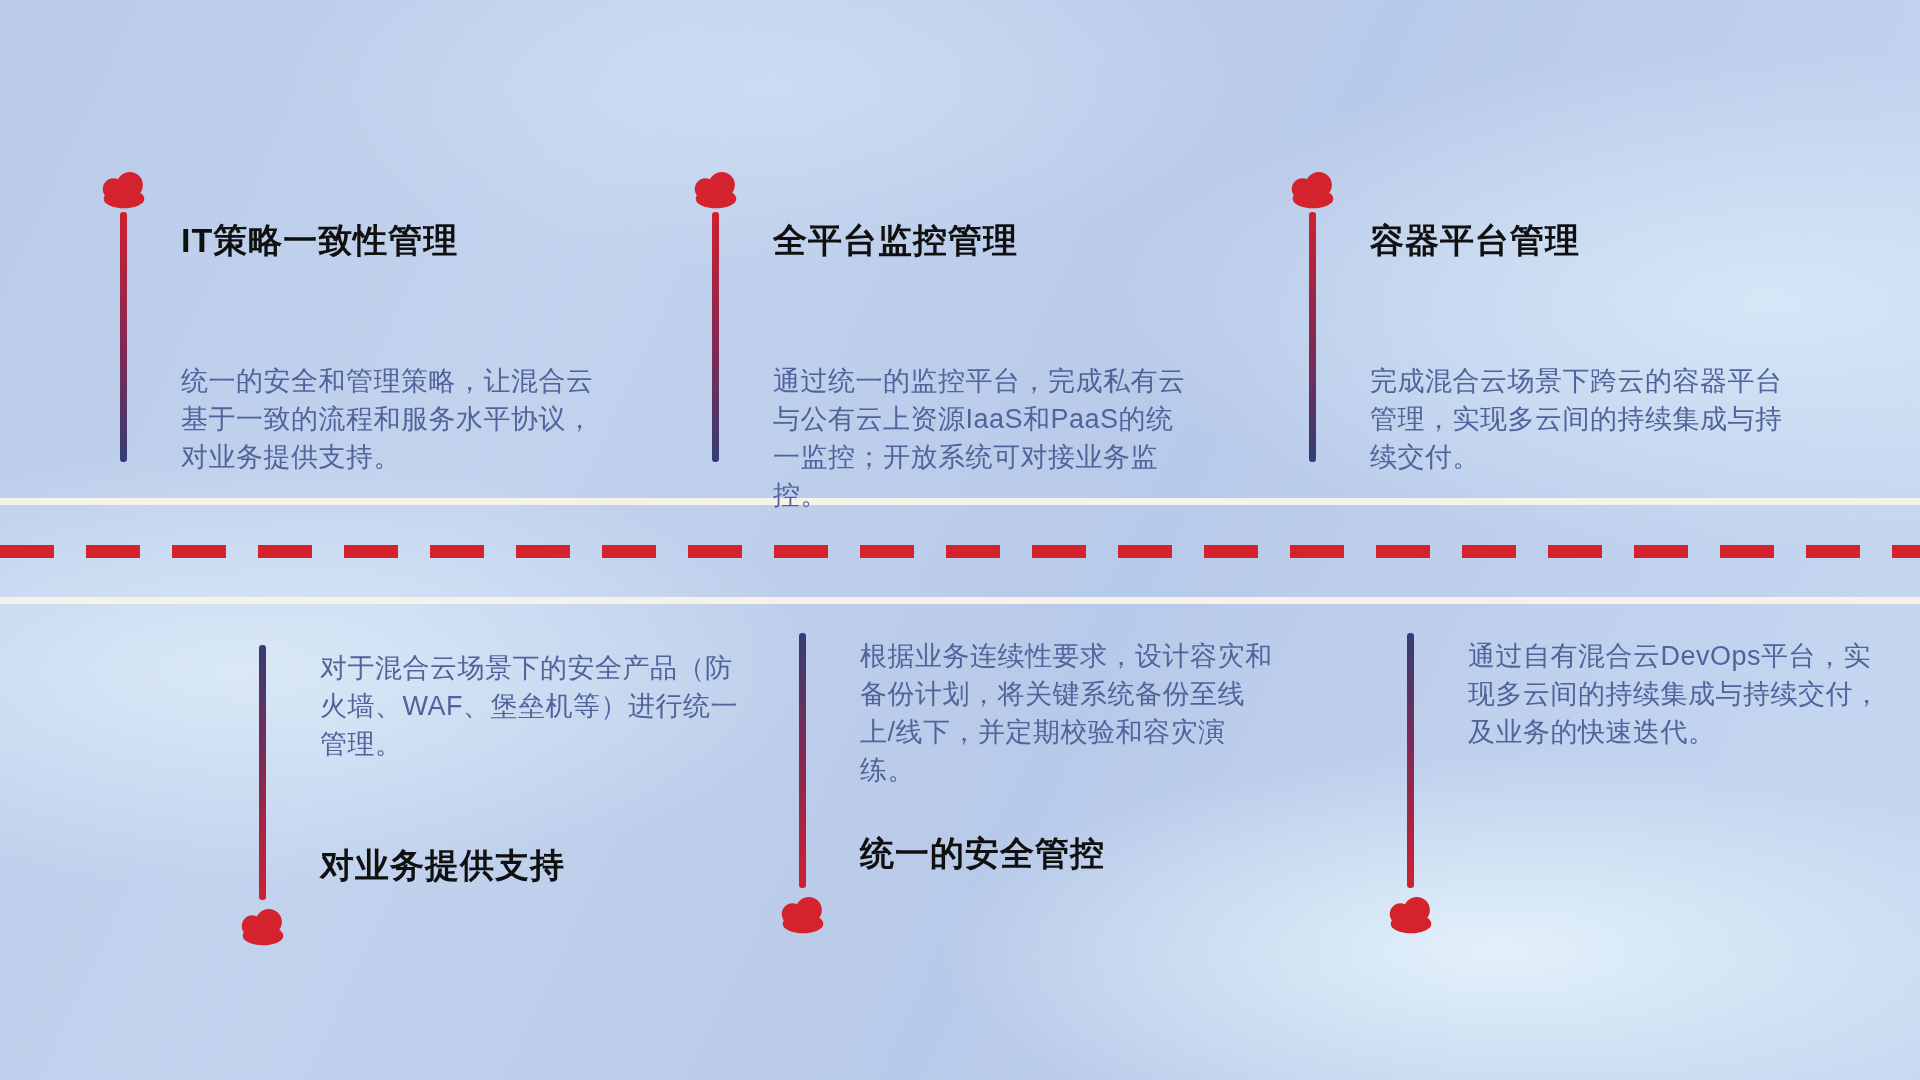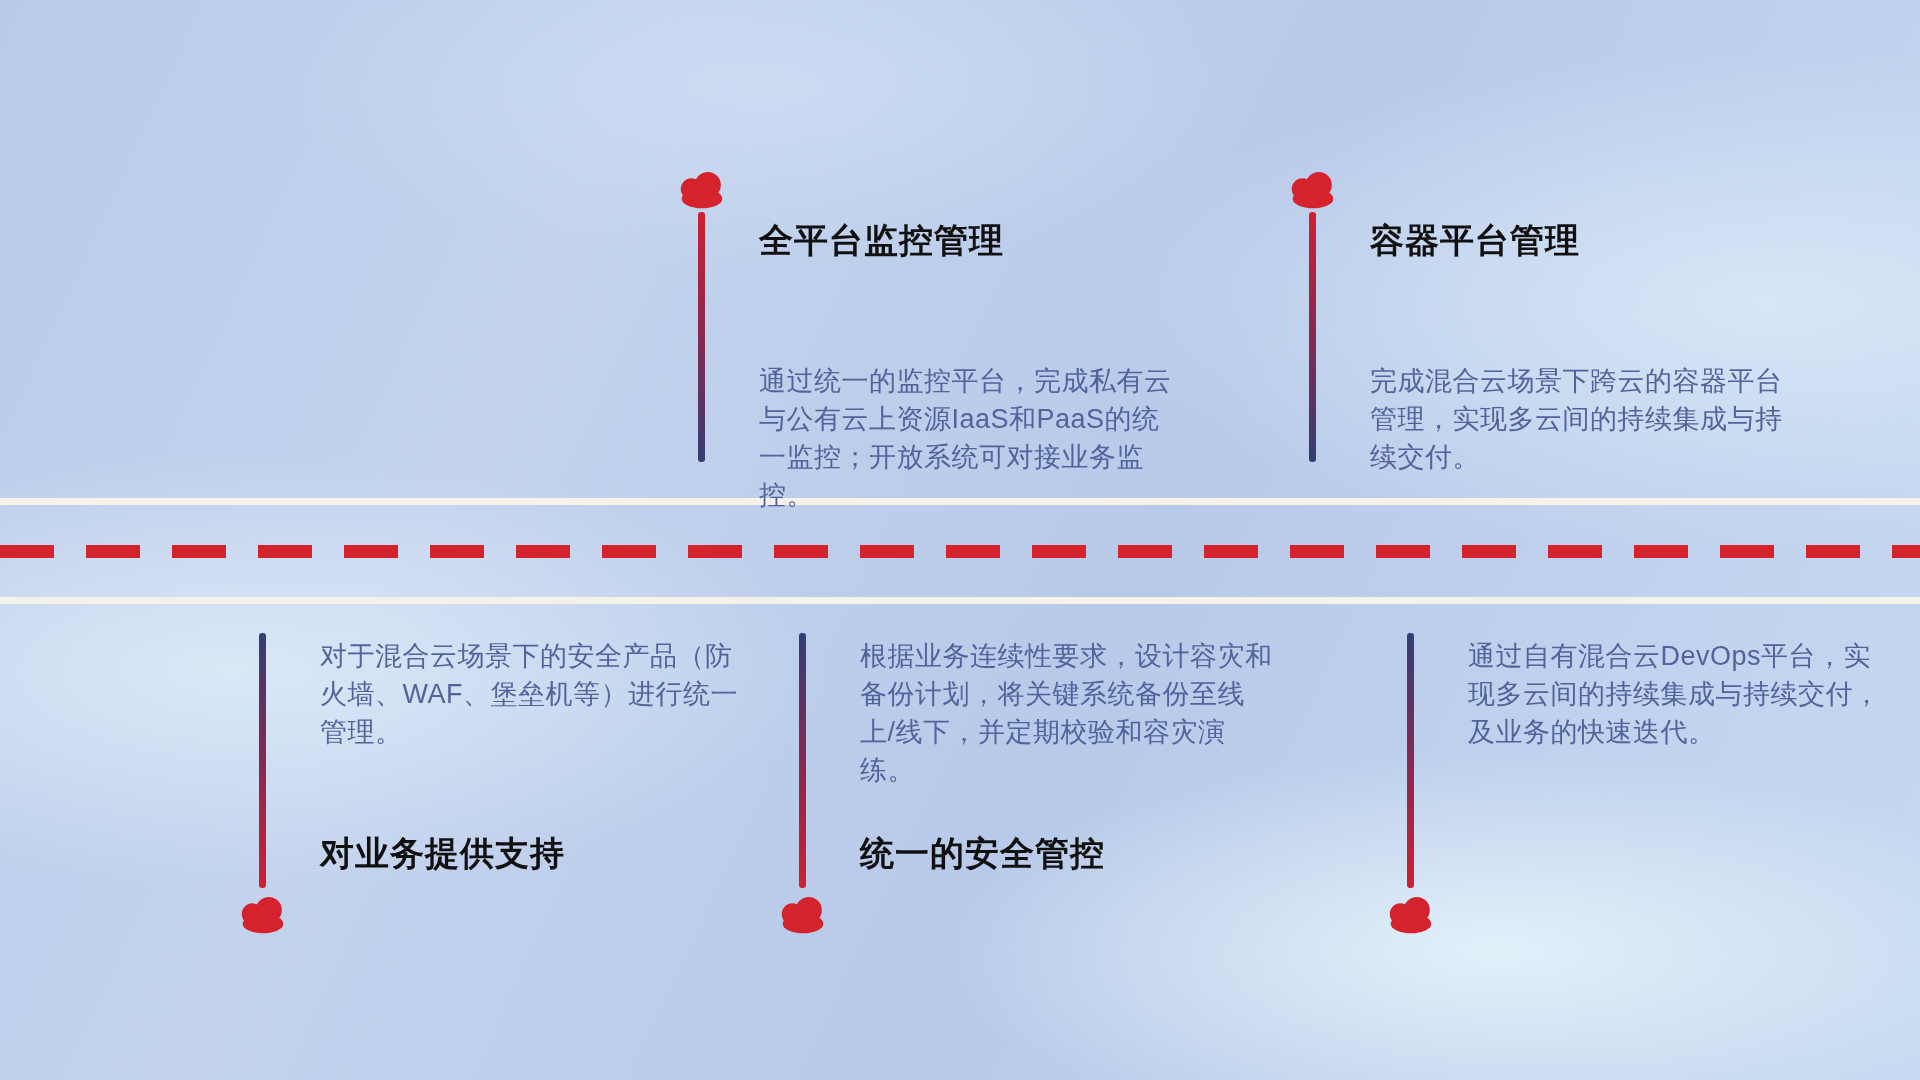--- a/index.html
+++ b/index.html
@@ -66,35 +66,47 @@
 
   
   .item.bottom-row { top: 633px; height: 340px; }
   .item.bottom-row .pole  { left: 25px; top: 0; height: 255px;
     background: linear-gradient(180deg, #333e74 0%, #7e2a55 45%, #cf2030 100%); }
   .item.bottom-row .cloud { left: 0; top: 258px; }
   .item.bottom-row .title { top: 198px; }
   .item.bottom-row .desc  { top: 4px; }
 
   .item-1 { left: 95px; }
-  .item-2 { left: 673px; }
+  .item-2 { left: 687px; }
   .item-3 { left: 1284px; }
-  .item-4 { left: 234px; }
+  .item-4 { left: 234px; margin-top: 12px; }
   .item-5 { left: 774px; }
   .item-6 { left: 1382px; }
 </style>
 </head>
 <body>
 
 <div class="stage">
 
   <div class="road-line top"></div>
   <div class="road-dash"></div>
   <div class="road-line bottom"></div>
 
+  <div class="item top-row item-1">
+    <svg class="cloud" viewBox="0 0 60 42">
+      <g fill="#d5232e">
+        <circle cx="19" cy="22" r="11"></circle>
+        <circle cx="36" cy="18" r="13.5"></circle>
+        <ellipse cx="30" cy="32" rx="21" ry="10"></ellipse>
+      </g>
+    </svg>
+    <div class="pole"></div>
+    <div class="title">IT策略一致性管理</div>
+    <div class="desc">统一的安全和管理策略，让混合云基于一致的流程和服务水平协议，对业务提供支持。</div>
+  </div>
 
   <div class="item top-row item-2">
     <svg class="cloud" viewBox="0 0 60 42">
       <g fill="#d5232e">
         <circle cx="19" cy="22" r="11"></circle>
         <circle cx="36" cy="18" r="13.5"></circle>
         <ellipse cx="30" cy="32" rx="21" ry="10"></ellipse>
       </g>
     </svg>
     <div class="pole"></div>

